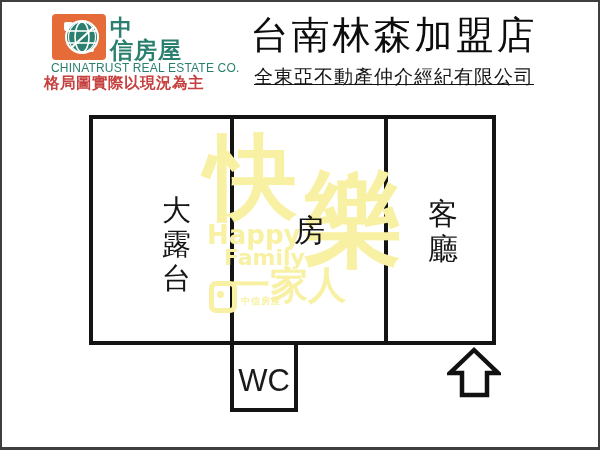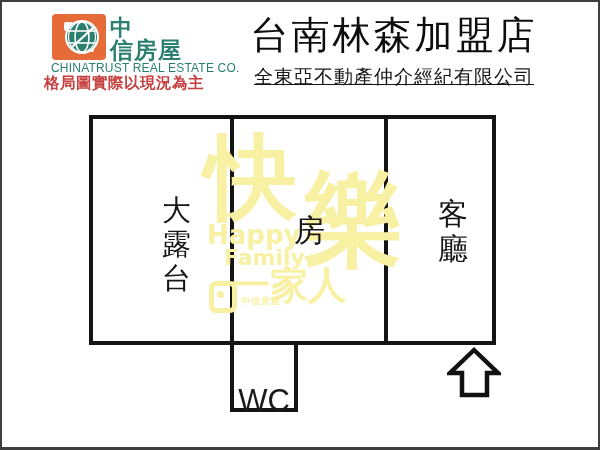--- a/index.html
+++ b/index.html
@@ -51,23 +51,23 @@
   .wm-logo{position:absolute;left:207px;top:279px;width:18px;height:22px;z-index:2;
     border:5px solid var(--watermark-yellow,#f8f0a2);border-radius:7px;}
   .wm-logo-dot{position:absolute;left:3px;top:5px;width:7px;height:7px;border-radius:50%;
     background:var(--watermark-yellow,#f8f0a2);}
   .wm-logo-text{left:239px;top:295px;font-size:9px;width:44px;line-height:9px;letter-spacing:1px;}
   
   .room-label{position:absolute;z-index:3;color:#161616;}
   .vertical{word-break:break-all;text-align:center;}
   .terrace-label{left:156px;top:191px;width:37px;font-size:29px;line-height:34px;}
   .bedroom-label{left:292px;top:212px;font-size:31px;line-height:34px;}
-  .living-label{left:432px;top:194px;width:38px;font-size:30px;line-height:35px;}
+  .living-label{left:422px;top:194px;width:38px;font-size:30px;line-height:35px;}
   .wc-label{left:228px;top:361px;width:68px;text-align:center;font-size:31px;
-    font-family:"Liberation Sans","DejaVu Sans",sans-serif;color:#1a1a1a;margin-top:20px;}
+    font-family:"Liberation Sans","DejaVu Sans",sans-serif;color:#1a1a1a;}
   .entrance-arrow{position:absolute;left:445px;top:344px;z-index:1;}
 </style>
 </head>
 <body>
 
 <div class="page">
 
   <div>
     <div class="logo-mark">
       <span class="lm-block lm-left"></span>

